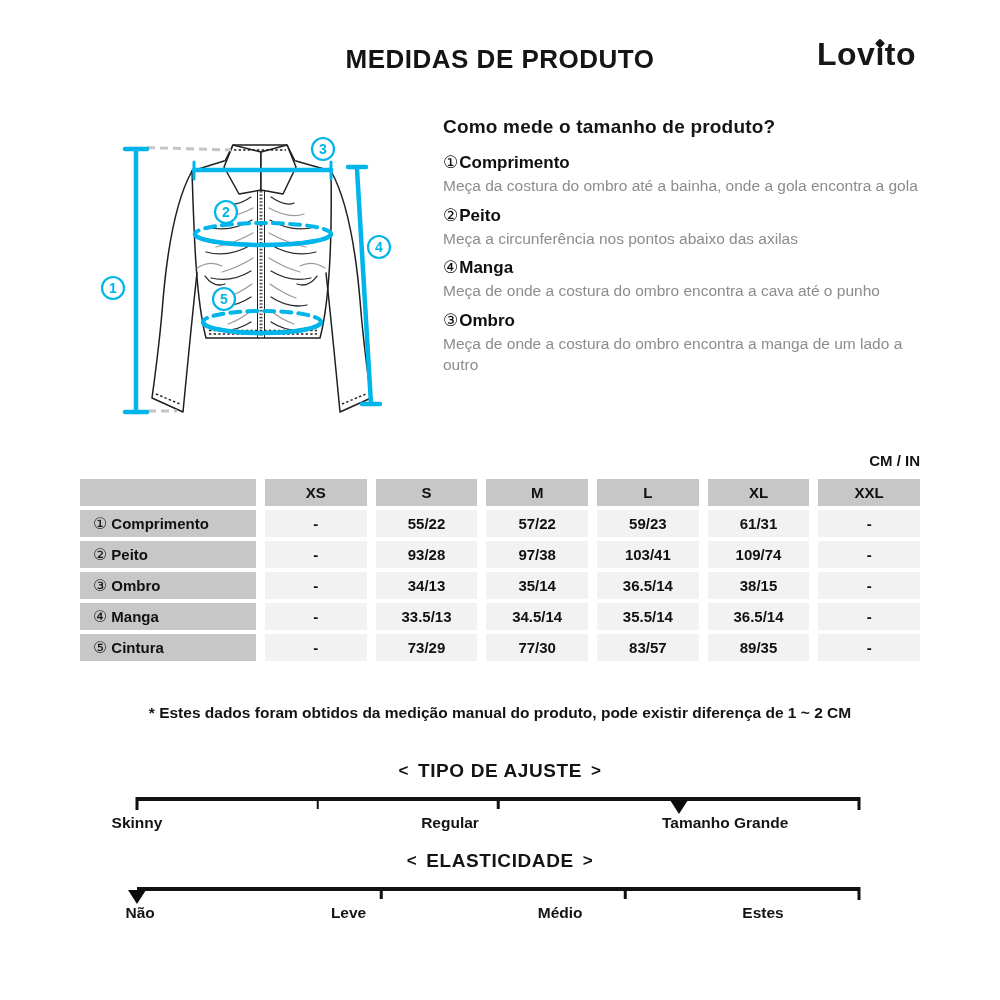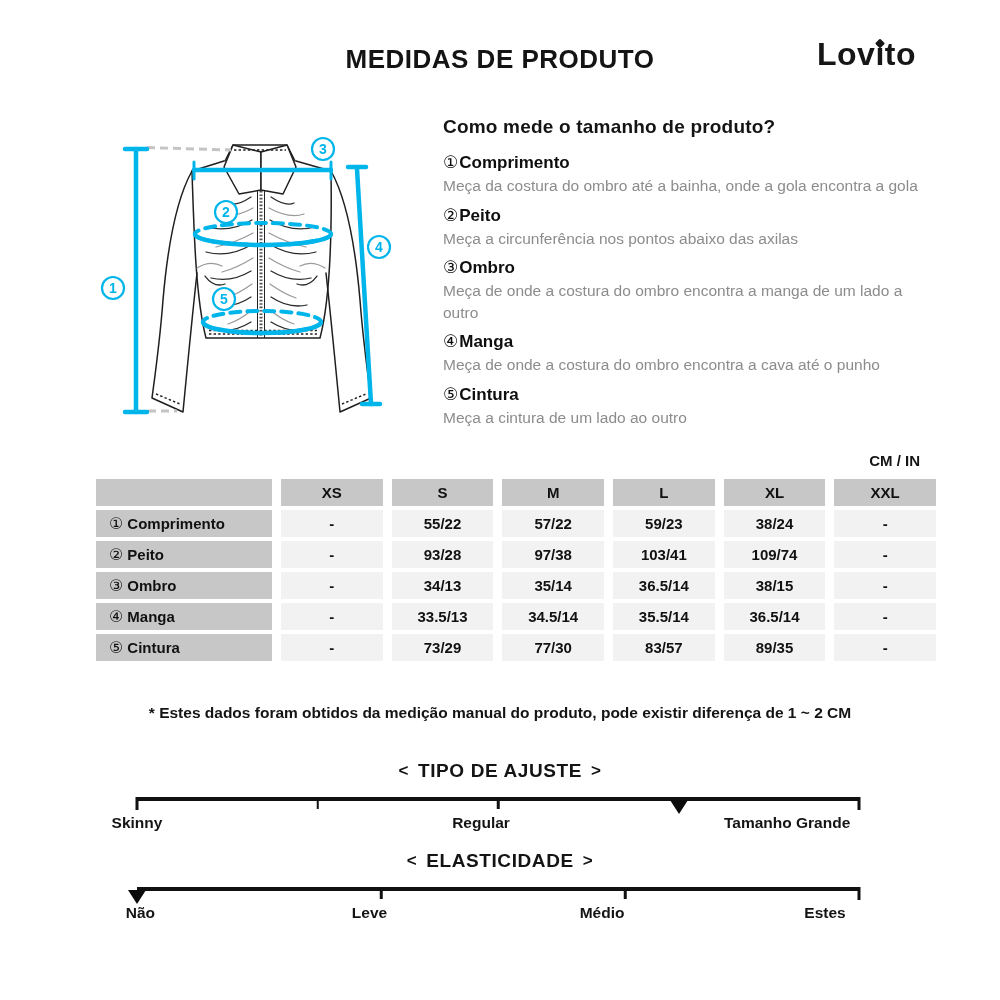--- a/index.html
+++ b/index.html
@@ -33,21 +33,21 @@
   .g-num { font-weight:400; margin-right:1px; }
   .g-desc { font-size:15.5px; color:#8c8c8c; line-height:21.5px; margin:1px 0 7px 0; }
 
   
   .diagram { position:absolute; left:85px; top:118px; }
 
   
   .unit-label { position:absolute; top:452px; right:80px; font-size:15px; font-weight:700; }
   .size-table {
     position:absolute; left:80px; top:479px; width:840px;
-    display:grid; grid-template-columns:176px repeat(6,1fr); gap:4px 9px;margin-left:16px;
+    display:grid; grid-template-columns:176px repeat(6,1fr); gap:4px 9px;
   }
   .cell {
     height:27px; display:flex; align-items:center; justify-content:center;
     font-size:15px; font-weight:700; background:#f2f2f2; color:#111;
   }
   .cell.head, .cell.corner, .cell.rowlabel { background:#c7c7c7; }
   .cell.rowlabel { justify-content:flex-start; padding-left:13px; }
   .row-num { font-weight:400; font-size:16px; margin-right:4px; }
 
   
@@ -65,21 +65,21 @@
   .chev { font-size:17px; font-weight:700; }
   .scale { position:absolute; left:137px; width:722px; height:16px; }
   .bar { position:absolute; top:0; left:0; right:0; height:3.5px; background:#111; }
   .tick { position:absolute; top:0; width:2.5px; height:12px; background:#111; transform:translateX(-50%); }
   .tick.end { width:3px; height:13px; }
   .marker {
     position:absolute; top:2.5px; width:0; height:0;
     border-left:9px solid transparent; border-right:9px solid transparent;
     border-top:14px solid #0b0b0b; transform:translateX(-50%);
   }
-  .slabels { position:absolute; left:137px; width:688px; height:20px;text-align:center; }
+  .slabels { position:absolute; left:137px; width:626px; height:20px;text-align:center; }
   .slabel {
     position:absolute; top:0; transform:translateX(-50%);
     font-size:15.5px; font-weight:700; white-space:nowrap;
   }
   .slabel.edge-r { transform:translateX(-80%); }
   #fit-title { top:760px; }
   #fit-scale { top:797px; }
   #fit-labels { top:814px; }
   #ela-title { top:850px; }
   #ela-scale { top:887px; }
@@ -206,30 +206,26 @@
 
     <div class="g-item">
       <div class="g-label"><span class="g-num">①</span><span>Comprimento</span></div>
       <div class="g-desc">Meça da costura do ombro até a bainha, onde a gola encontra a gola</div>
     </div>
     <div class="g-item">
       <div class="g-label"><span class="g-num">②</span><span>Peito</span></div>
       <div class="g-desc">Meça a circunferência nos pontos abaixo das axilas</div>
     </div>
     <div class="g-item">
-      <div class="g-label"><span class="g-num">③</span><span>Ombro</span></div>
-      <div class="g-desc">Meça de onde a costura do ombro encontra a manga de um lado a outro</div>
-    </div>
-    <div class="g-item">
       <div class="g-label"><span class="g-num">④</span><span>Manga</span></div>
       <div class="g-desc">Meça de onde a costura do ombro encontra a cava até o punho</div>
     </div>
     <div class="g-item">
-      <div class="g-label"><span class="g-num">⑤</span><span>Cintura</span></div>
-      <div class="g-desc">Meça a cintura de um lado ao outro</div>
+      <div class="g-label"><span class="g-num">③</span><span>Ombro</span></div>
+      <div class="g-desc">Meça de onde a costura do ombro encontra a manga de um lado a outro</div>
     </div>
   </div>
 
   <div class="unit-label">CM / IN</div>
 
   <div class="size-table">
     <div class="cell corner"></div>
     <div class="cell head">XS</div>
     <div class="cell head">S</div>
     <div class="cell head">M</div>
@@ -238,21 +234,21 @@
     <div class="cell head">XXL</div>
 
     <div class="cell rowlabel">
         <span class="row-num">①</span>
         <span>Comprimento</span>
       </div>
     <div class="cell">-</div>
     <div class="cell">55/22</div>
     <div class="cell">57/22</div>
     <div class="cell">59/23</div>
-    <div class="cell">38/24</div>
+    <div class="cell">61/31</div>
     <div class="cell">-</div>
 
     <div class="cell rowlabel">
         <span class="row-num">②</span>
         <span>Peito</span>
       </div>
     <div class="cell">-</div>
     <div class="cell">93/28</div>
     <div class="cell">97/38</div>
     <div class="cell">103/41</div>

